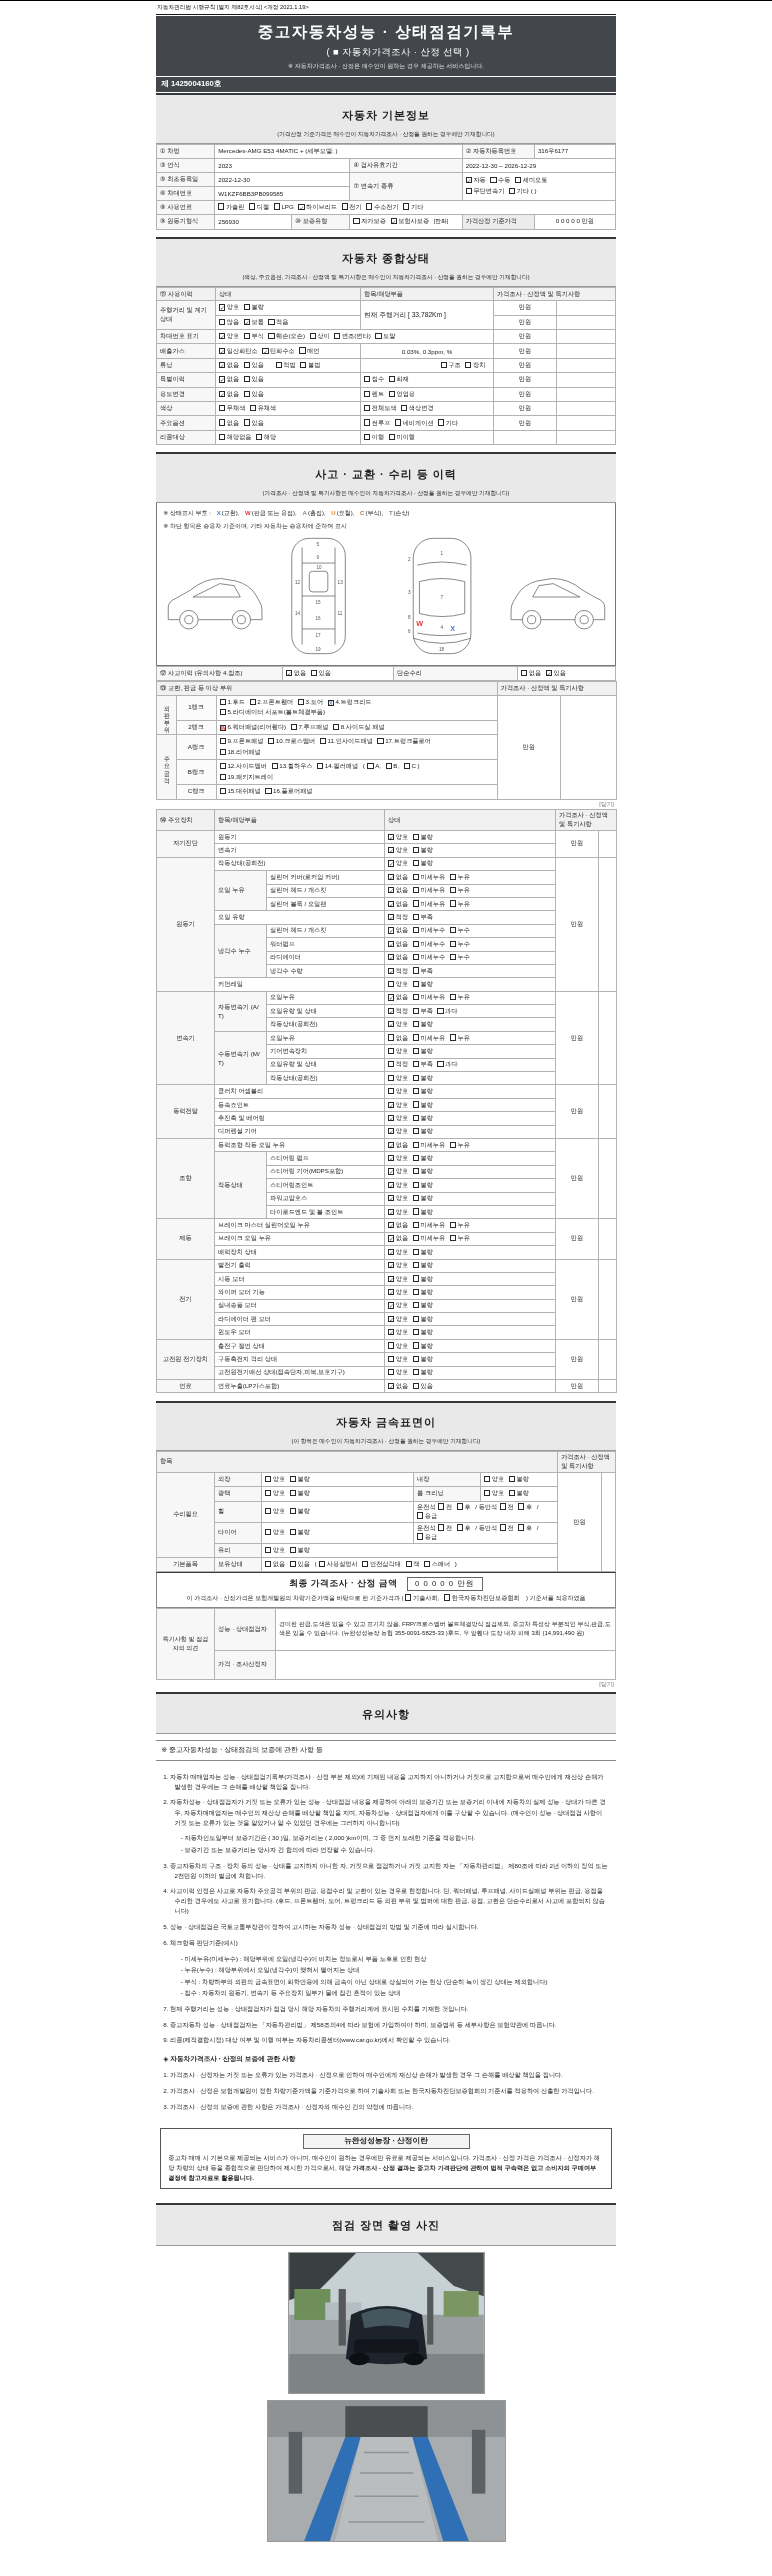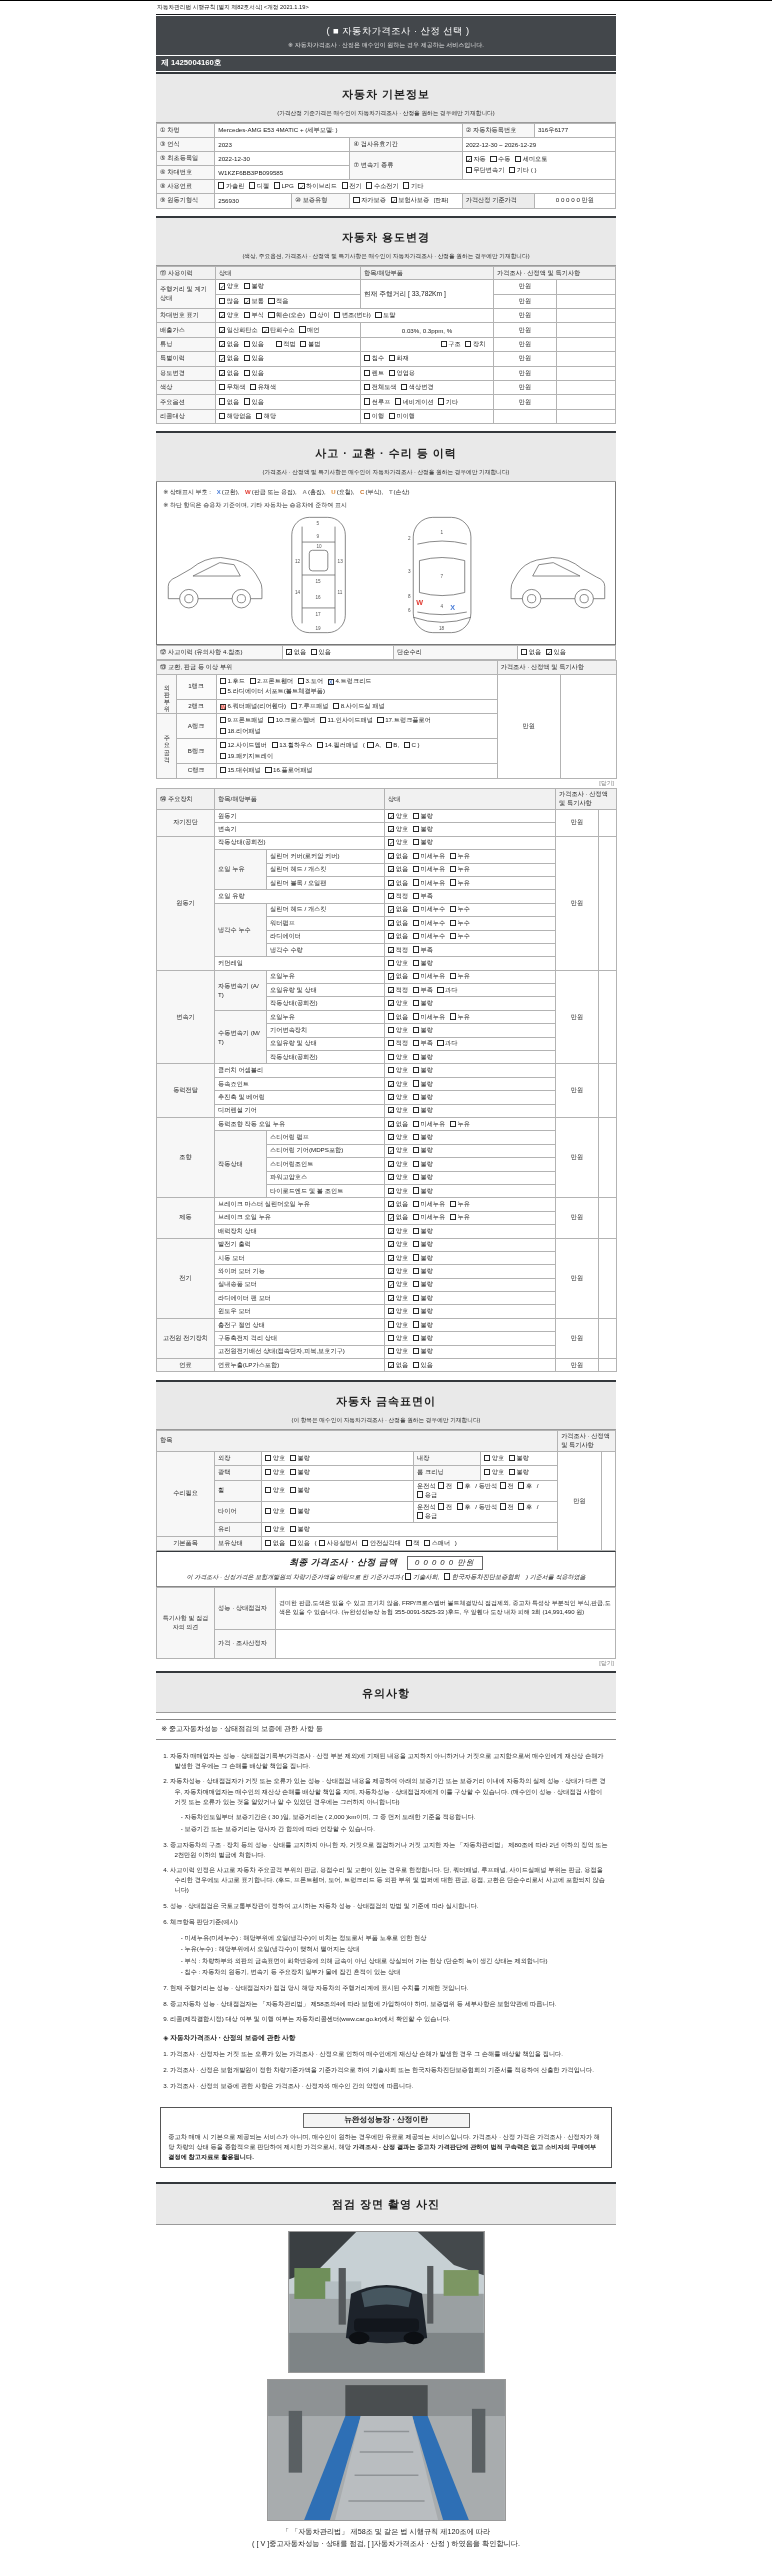--- a/index.html
+++ b/index.html
@@ -33,21 +33,21 @@
   .opt{margin-right:4.6px;white-space:nowrap;font-size:6.2px;}
   .gtxt{margin-right:2.6px;font-size:6.2px;}
   .line2{margin-top:1.5px;}
   .shade{background:#ececec;}
   .closelink{text-align:right;font-size:5.7px;color:#777;padding:1.5px 2.1px 0 0;}
   
   .diagwrap{border:0.5px solid #777;border-top:none;padding:3.1px 2.1px;background:#fff;}
   .diag-notes{font-size:6px;padding:3.1px 4.1px 1px 4.1px;}
   .legend-sym{font-weight:bold;margin:0 1px 0 4.1px;}
   
-  .finalrow{border:0.5px solid #888;border-top:1.5px solid #34383c;padding:3.6px 3.1px 3.1px 3.1px;text-align:center;font-style:italic;}
+  .finalrow{border:0.5px solid #888;border-top:1.5px solid #34383c;padding:3.6px 3.1px 3.1px 3.1px;text-align:center;}
   .finalrow .flab{font-size:8.8px;font-weight:bold;letter-spacing:0.5px;margin-right:7.2px;}
   .finalrow .fval{display:inline-block;border:0.5px solid #666;padding:1px 7.2px;font-size:7.7px;letter-spacing:1px;background:#fff;}
   .finalnote{font-size:6px;text-align:center;padding:2.6px 1px 1px 1px;}
   
   .noticesub{border-top:0.5px solid #888;border-bottom:0.5px solid #888;padding:4.6px 5.2px;font-size:7px;margin-top:5.2px;}
   .noticebody{padding:5.2px 7.2px 3.1px 7.2px;font-size:6.2px;line-height:1.62;}
   .nitem{padding-left:11.3px;text-indent:-11.3px;margin:5.7px 0;}
   .nsub{padding-left:17.5px;margin:1.5px 0;}
   .surveytitle{font-size:6.7px;font-weight:bold;margin:8.2px 0 3.1px 0;}
   .pricebox{border:1px solid #555;margin:7.2px 4.1px 0 4.1px;padding:5.2px 7.2px;}
@@ -65,20 +65,21 @@
 </head>
 <body>
 
 <div class="canvas">
 <div class="page">
 
   <div class="topnote">자동차관리법 시행규칙 [별지 제82호서식] &lt;개정 2021.1.19&gt;</div>
   <div class="blackline"></div>
 
   <div class="darkband">
+    <h1>중고자동차성능 · 상태점검기록부</h1>
     <div class="tsub">( ■ 자동차가격조사 · 산정 선택 )</div>
     <div class="tnote">※ 자동차가격조사 · 산정은 매수인이 원하는 경우 제공하는 서비스입니다.</div>
   </div>
   <div class="docno">제 1425004160호</div>
 
   <div class="secband" style="margin-top:1px;">
     <h2>자동차 기본정보</h2>
     <div class="ssub">(가격산정 기준가격은 매수인이 자동차가격조사 · 산정을 원하는 경우에만 기재합니다)</div>
   </div>
   <table class="tbl">
@@ -125,21 +126,21 @@
       <td>256930</td>
       <td class="lab">⑩ 보증유형</td>
       <td><span><span class="opt"><span class="cb"></span><span class="ol">자가보증</span></span><span class="opt"><span class="cb">✓</span><span class="ol">보험사보증</span></span></span><span style="font-size:5.7px;">[한화]</span></td>
       <td class="lab shade">가격산정 기준가격</td>
       <td class="pc">0 0 0 0 0 만원</td>
     </tr>
   </tbody>
       </table>
 
   <div class="secband">
-    <h2>자동차 용도변경</h2>
+    <h2>자동차 종합상태</h2>
     <div class="ssub">(색상, 주요옵션, 가격조사 · 산정액 및 특기사항은 매수인이 자동차가격조사 · 산정을 원하는 경우에만 기재합니다)</div>
   </div>
   <table class="tbl">
     <colgroup>
           <col style="width:59px">
           <col style="width:145px">
           <col style="width:133px">
           <col style="width:63px">
           <col style="width:59px">
         </colgroup>
@@ -748,20 +749,16 @@
     <polygon points="310,70 390,272 340,272 280,70" fill="#2e6fb5"></polygon>
     <polygon points="180,70 280,70 330,272 130,272" fill="#b9bdc0"></polygon>
     <line x1="186" y1="100" x2="274" y2="100" stroke="#8f9396" stroke-width="3"></line>
     <line x1="178" y1="140" x2="282" y2="140" stroke="#8f9396" stroke-width="3"></line>
     <line x1="168" y1="185" x2="292" y2="185" stroke="#8f9396" stroke-width="3"></line>
     <line x1="156" y1="235" x2="304" y2="235" stroke="#8f9396" stroke-width="3"></line>
     <rect x="40" y="60" width="26" height="120" fill="#5a6063"></rect>
     <rect x="396" y="56" width="26" height="124" fill="#5a6063"></rect>
   </svg>
 
-  <div class="confirm">
-    <div>「 「자동차관리법」 제58조 및 같은 법 시행규칙 제120조에 따라</div>
-    <div>( [ V ]중고자동차성능 · 상태를 점검, [   ]자동차가격조사 · 산정 ) 하였음을 확인합니다.</div>
-  </div>
 
 </div>
 </div>
 
 
 </body></html>

